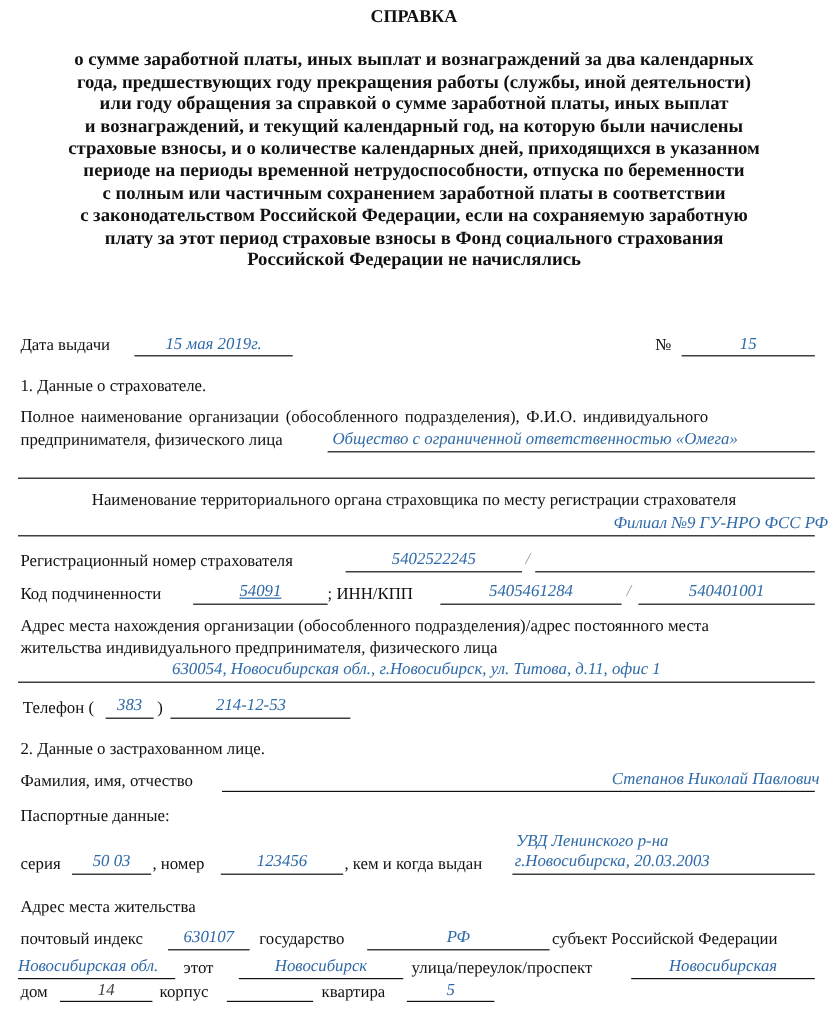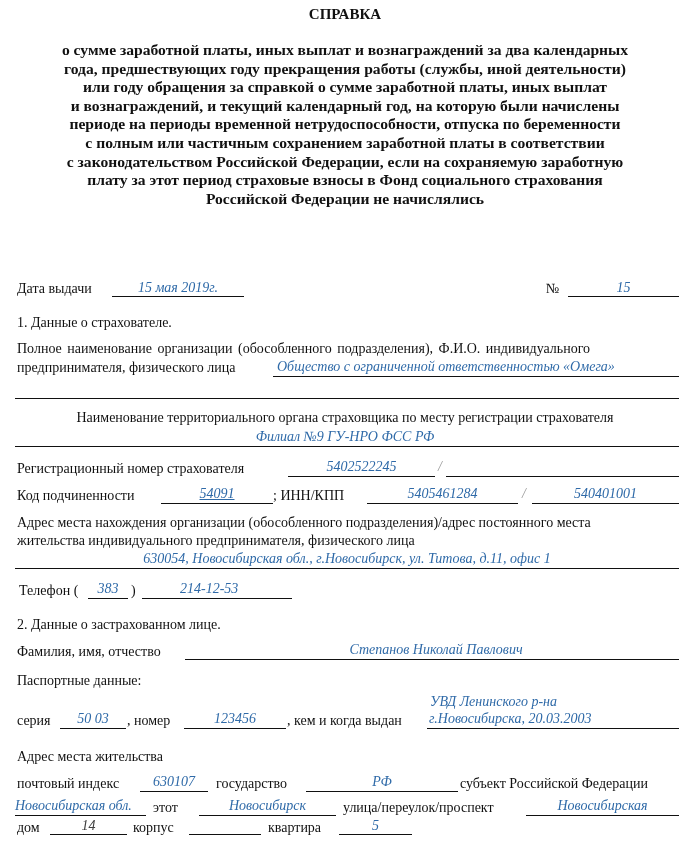--- a/index.html
+++ b/index.html
@@ -15,20 +15,21 @@
 </style>
 </head>
 <body>
 
 <div class="abs title">СПРАВКА</div>
 <div class="abs subtitle">
   <div>о сумме заработной платы, иных выплат и вознаграждений за два календарных</div>
   <div>года, предшествующих году прекращения работы (службы, иной деятельности)</div>
   <div>или году обращения за справкой о сумме заработной платы, иных выплат</div>
   <div>и вознаграждений, и текущий календарный год, на которую были начислены</div>
+  <div>страховые взносы, и о количестве календарных дней, приходящихся в указанном</div>
   <div>периоде на периоды временной нетрудоспособности, отпуска по беременности</div>
   <div>с полным или частичным сохранением заработной платы в соответствии</div>
   <div>с законодательством Российской Федерации, если на сохраняемую заработную</div>
   <div>плату за этот период страховые взносы в Фонд социального страхования</div>
   <div>Российской Федерации не начислялись</div>
 </div>
 
 <div class="abs lbl" style="left:17px; top:281px;">Дата выдачи</div>
 <div class="abs val" style="left: 112px; width: 132px; top: 280px; color: rgb(47, 106, 168);">15 мая 2019г.</div>
 <div class="line" style="left:112px; width:132px; top:296px;"></div>
@@ -38,21 +39,21 @@
 <div class="line" style="left:568px; width:111px; top:296px;"></div>
 
 <div class="abs lbl" style="left:17px; top:315px;">1. Данные о страхователе.</div>
 <div class="abs lbl" style="left:17px; top:341px; word-spacing:2px;">Полное наименование организации (обособленного подразделения), Ф.И.О. индивидуального</div>
 <div class="abs lbl" style="left:17px; top:360px;">предпринимателя, физического лица</div>
 <div class="abs val" style="left: 273px; width: 406px; top: 359px; text-align: left; padding-left: 4px; color: rgb(47, 106, 168);">Общество с ограниченной ответственностью «Омега»</div>
 <div class="line" style="left:273px; width:406px; top:376px;"></div>
 <div class="line" style="left:15px; width:664px; top:398px;"></div>
 
 <div class="abs lbl" style="left:0; width:690px; top:410px; text-align:center;">Наименование территориального органа страховщика по месту регистрации страхователя</div>
-<div class="abs val" style="left: 0px; width: 690px; top: 429px; color: rgb(47, 106, 168);">Филиал №9 ГУ-НРО ФСС РФ</div>
+<div class="abs val" style="left: 0px; width: 690px; top: 429px; color: rgb(47, 106, 168); text-align: right;">Филиал №9 ГУ-НРО ФСС РФ</div>
 <div class="line" style="left:15px; width:664px; top:446px;"></div>
 
 <div class="abs lbl" style="left:17px; top:461px;">Регистрационный номер страхователя</div>
 <div class="abs val" style="left: 288px; width: 147px; top: 459px; color: rgb(47, 106, 168);">5402522245</div>
 <div class="line" style="left:288px; width:147px; top:476px;"></div>
 <div class="abs val" style="left:438px; top:459px; color:#999;">/</div>
 <div class="abs val" style="left: 446px; width: 233px; top: 459px; color: rgb(47, 106, 168);"></div>
 <div class="line" style="left:446px; width:233px; top:476px;"></div>
 
 <div class="abs lbl" style="left:17px; top:488px;">Код подчиненности</div>
@@ -72,21 +73,21 @@
 
 <div class="abs lbl" style="left:19px; top:583px;">Телефон (</div>
 <div class="abs val" style="left: 88px; width: 40px; top: 581px; color: rgb(47, 106, 168);">383</div>
 <div class="line" style="left:88px; width:40px; top:598px;"></div>
 <div class="abs lbl" style="left:131px; top:583px;">)</div>
 <div class="abs val" style="left: 142px; width: 150px; top: 581px; text-align: left; padding-left: 38px; box-sizing: border-box; color: rgb(47, 106, 168);">214-12-53</div>
 <div class="line" style="left:142px; width:150px; top:598px;"></div>
 
 <div class="abs lbl" style="left:17px; top:617px;">2. Данные о застрахованном лице.</div>
 <div class="abs lbl" style="left:17px; top:644px;">Фамилия, имя, отчество</div>
-<div class="abs val" style="left: 185px; width: 494px; top: 642px; text-align: center; padding-left: 4px; color: rgb(47, 106, 168);">Степанов Николай Павлович</div>
+<div class="abs val" style="left: 185px; width: 494px; top: 642px; text-align: right; padding-left: 4px; color: rgb(47, 106, 168);">Степанов Николай Павлович</div>
 <div class="line" style="left:185px; width:494px; top:659px;"></div>
 
 <div class="abs lbl" style="left:17px; top:673px;">Паспортные данные:</div>
 
 <div class="abs lbl" style="left:17px; top:713px;">серия</div>
 <div class="abs val" style="left: 60px; width: 66px; top: 711px; color: rgb(47, 106, 168);">50 03</div>
 <div class="line" style="left:60px; width:66px; top:728px;"></div>
 <div class="abs lbl" style="left:127px; top:713px;">, номер</div>
 <div class="abs val" style="left: 184px; width: 102px; top: 711px; color: rgb(47, 106, 168);">123456</div>
 <div class="line" style="left:184px; width:102px; top:728px;"></div>

